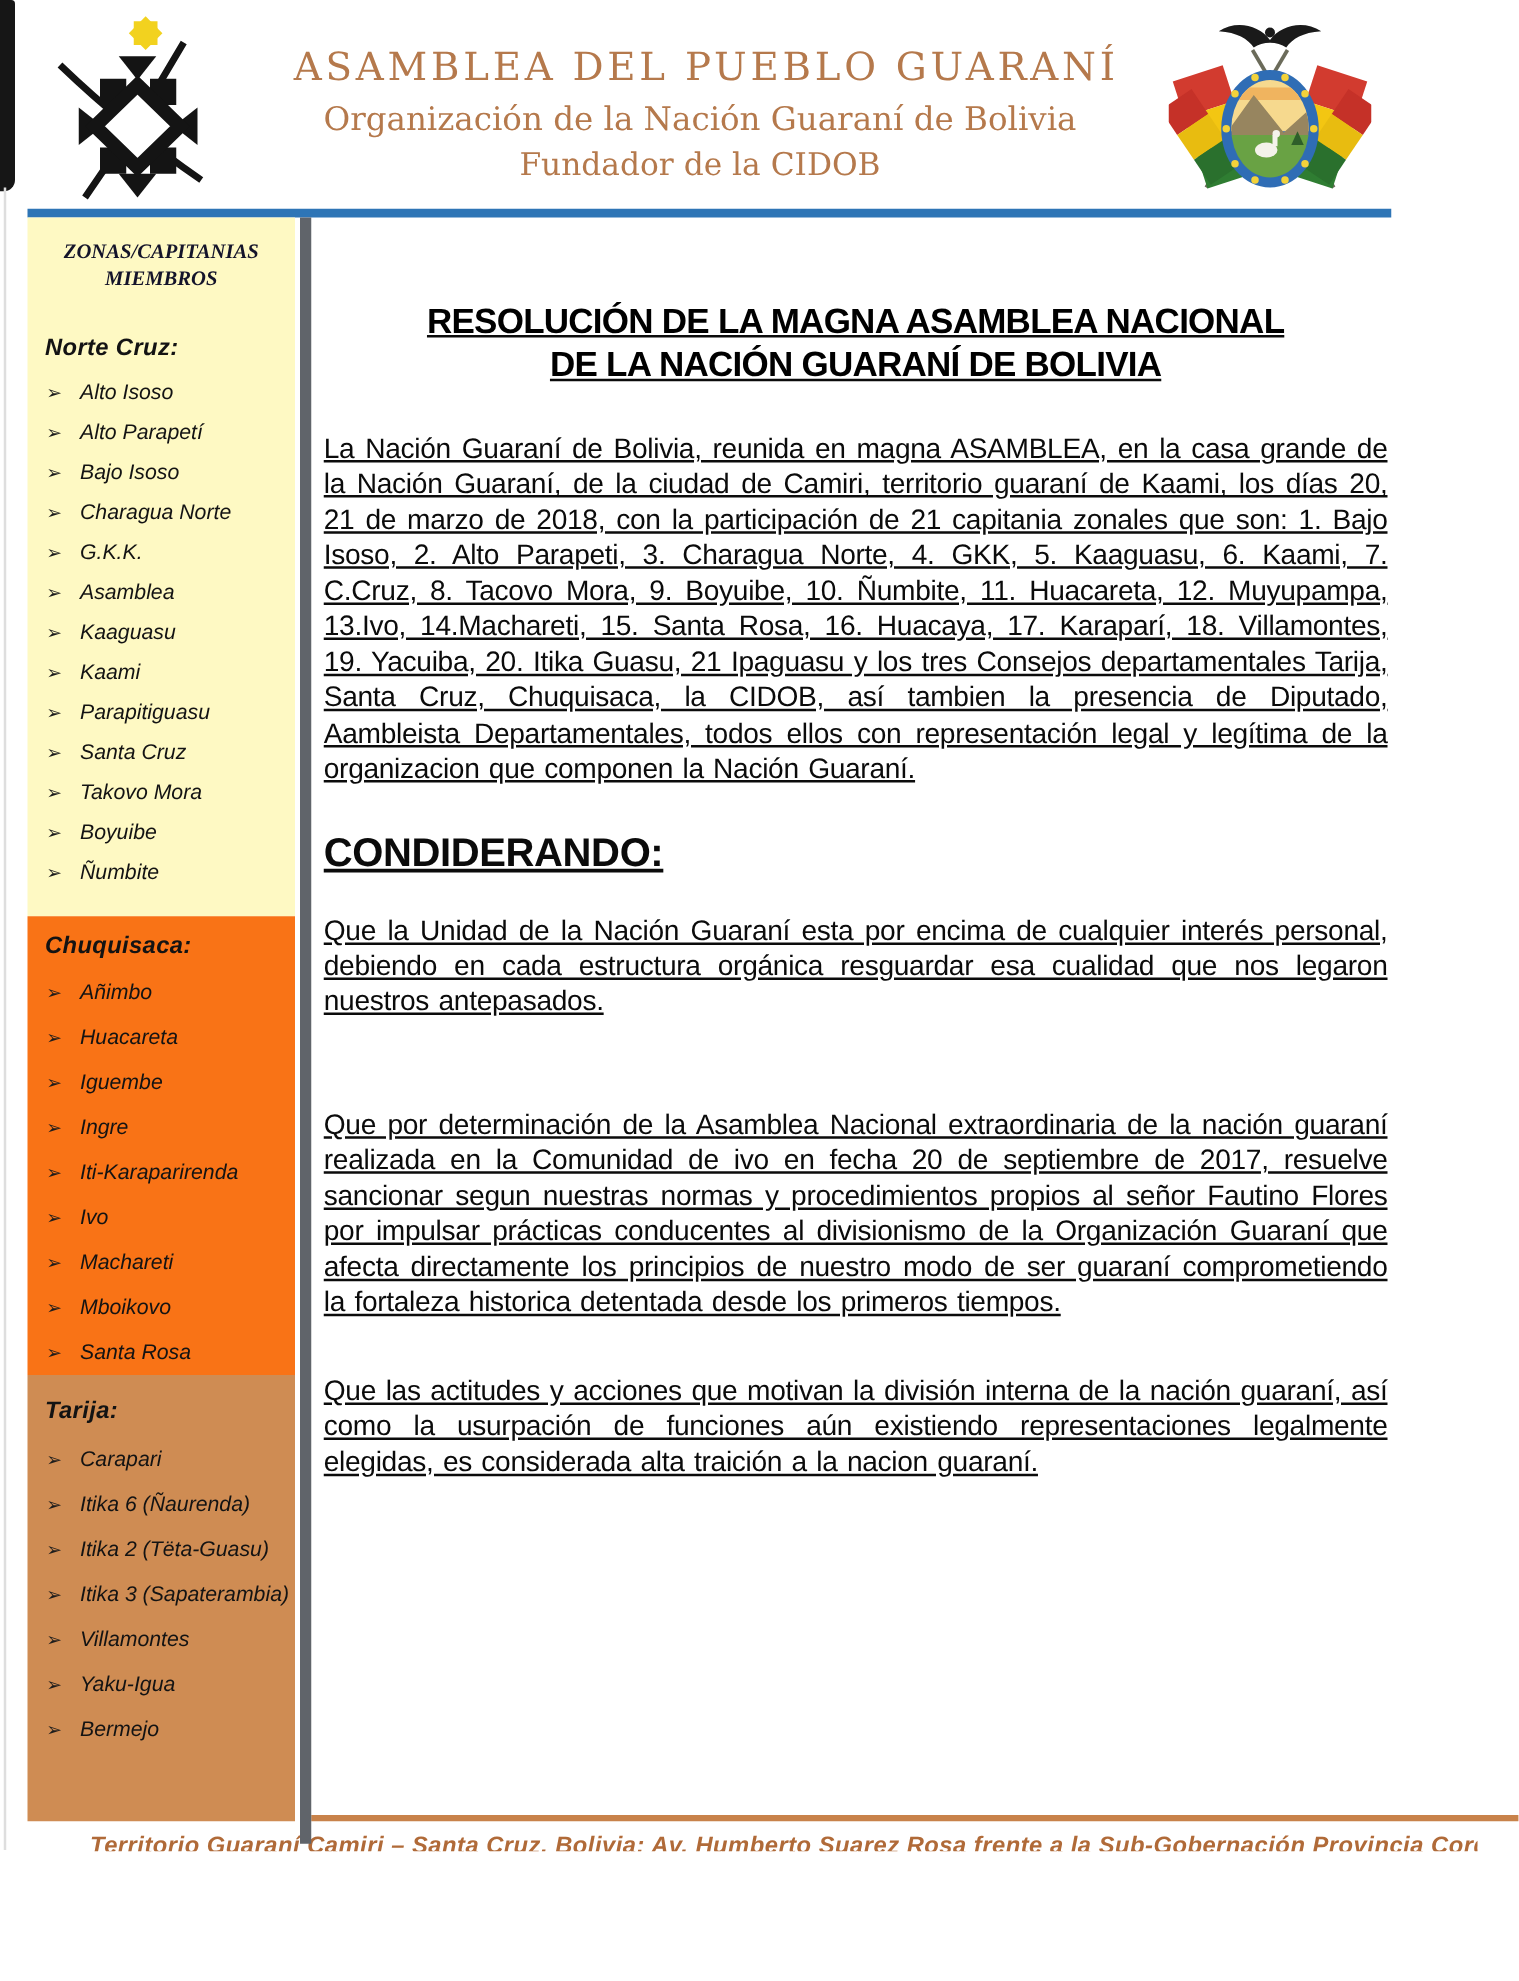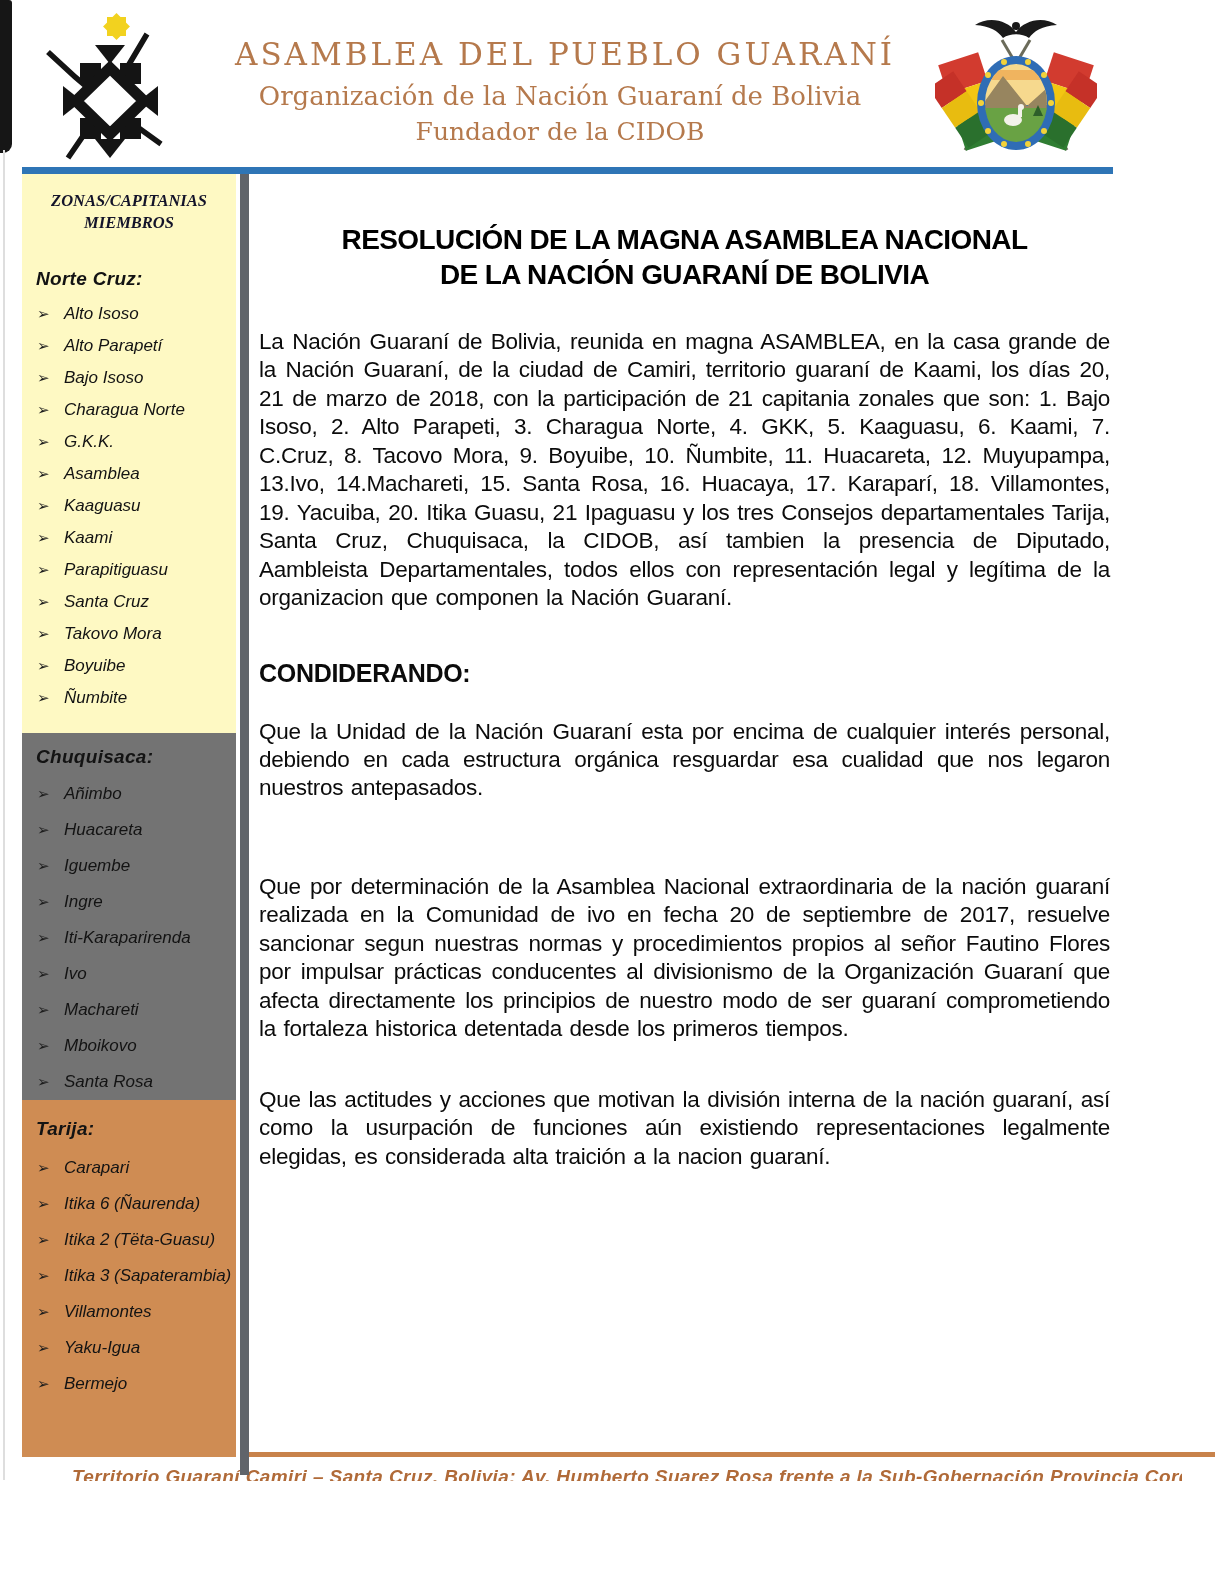--- a/index.html
+++ b/index.html
@@ -18,42 +18,42 @@
   .org-sub{font-family:"DejaVu Serif",serif;font-size:26px;margin-top:9px;white-space:nowrap;}
   .org-tag{font-family:"DejaVu Serif",serif;font-size:25px;margin-top:6px;white-space:nowrap;}
   .coat{position:absolute;left:935px;top:10px;width:162px;height:158px;}
 
   .blue-rule{position:absolute;left:22px;top:167px;width:1091px;height:7px;background:#2e75b6;}
 
   
   .sidebar{position:absolute;left:22px;top:174px;width:214px;z-index:2;}
   .sb-box{width:214px;overflow:hidden;color:#131313;}
   .sb-blue{height:559px;background:#fef9c3;}
-  .sb-green{height:367px;background:#737373;}
+  .sb-green{height:367px;background:#f97316;}
   .sb-orange{height:357px;background:#cf8c53;}
   .sb-title{padding-top:16px;text-align:center;font-family:"Liberation Serif",serif;
             font-style:italic;font-weight:700;font-size:16.5px;line-height:22px;color:#14142a;}
   .sb-label{margin:13px 0 0 14px;font-style:italic;font-weight:700;font-size:19px;letter-spacing:.3px;}
   .sb-label.first{margin-top:34px;}
   .sb-items{margin-top:8px;}
   .sb-item{display:flex;align-items:center;padding-left:15px;font-style:italic;font-size:17px;}
   .sb-blue .sb-item{height:32px;}
   .sb-green .sb-item,.sb-orange .sb-item{height:36px;}
   .bullet{width:27px;font-style:normal;font-size:15px;color:#1c1c1c;flex:0 0 27px;}
 
   .vbar{position:absolute;left:240px;top:174px;width:9px;height:1301px;background:#60646a;z-index:3;}
 
   
-  .doc{position:absolute;left:259px;top:222px;width:851px;color:#0b0b0b;}
+  .doc{position:absolute;left:259px;top:239px;width:851px;color:#0b0b0b;text-decoration:underline;}
   .doc-title{margin:0;text-align:center;font-size:28px;line-height:35px;font-weight:700;
              letter-spacing:-0.6px;color:#000;}
   .para{margin:0;text-align:justify;font-size:22.5px;line-height:28.45px;letter-spacing:-0.25px;
         word-spacing:1.5px;}
   .p1{margin-top:36px;}
-  .doc-heading{margin:46px 0 0 0;font-size:25px;font-weight:700;letter-spacing:-0.3px;}
+  .doc-heading{margin:34px 0 0 0;font-size:32px;font-weight:700;letter-spacing:-0.3px;}
   .p2{margin-top:30px;}
   .p3{margin-top:70px;}
   .p4{margin-top:42px;}
 
   
   .orange-rule{position:absolute;left:249px;top:1452px;width:966px;height:5px;background:#c8824a;}
   .footer-clip{position:absolute;left:72px;top:1466px;width:1110px;height:15px;overflow:hidden;
                z-index:1;white-space:nowrap;font-style:italic;font-weight:700;font-size:19px;
                letter-spacing:.4px;color:#b06a38;}
 </style>

